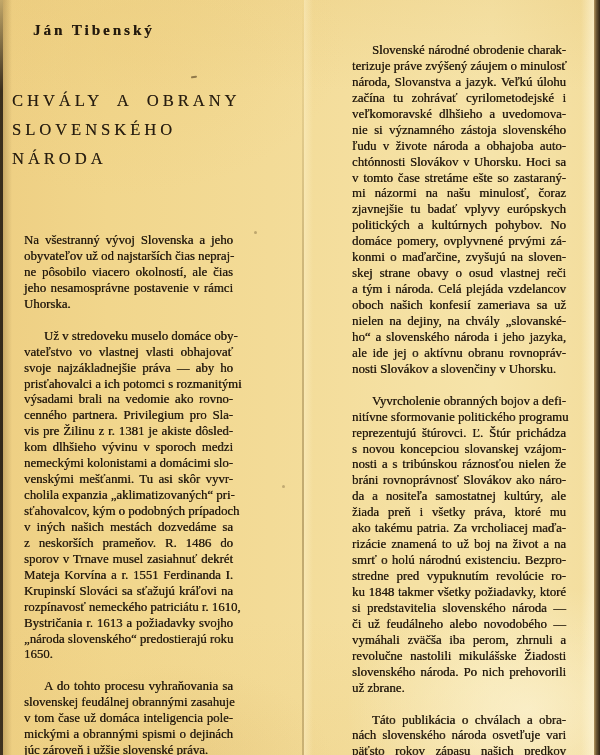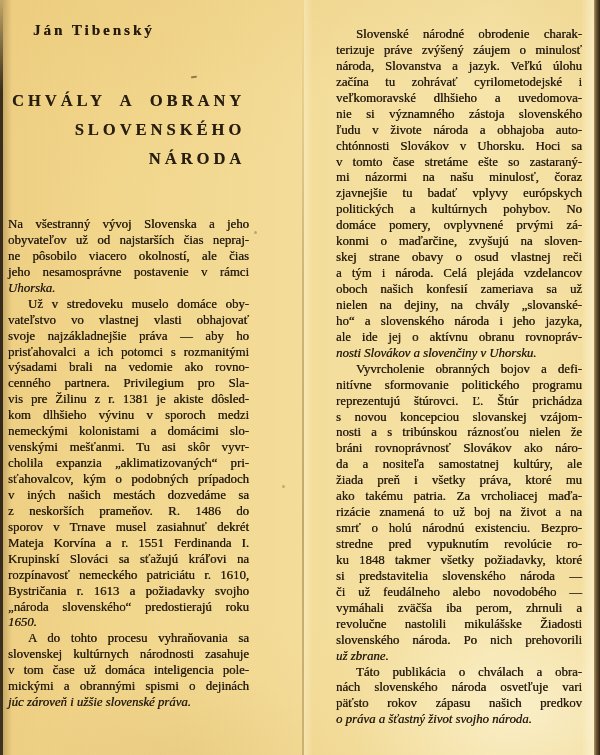--- a/index.html
+++ b/index.html
@@ -36,42 +36,42 @@
     background:linear-gradient(180deg,rgba(122,97,51,0) 0%,rgba(122,97,51,0.12) 14%,rgba(122,97,51,0.3) 35%,rgba(122,97,51,0.42) 70%,rgba(122,97,51,0.32) 100%);}
   .fold-light{position:absolute;left:304px;top:0;bottom:0;width:9px;background:linear-gradient(90deg,rgba(255,246,214,0.4),rgba(255,246,214,0));}
 
   .author{
     position:absolute;left:33px;top:22px;
     font-weight:bold;font-size:15px;letter-spacing:3px;color:var(--ink);
     text-shadow:0.3px 0 0 rgba(36,26,14,0.7);
   }
   .title{
     position:absolute;left:12px;top:86px;margin:0;
-    font-weight:bold;font-size:16.5px;line-height:29px;letter-spacing:4px;word-spacing:7px;
-    color:#271d10;text-shadow:0.2px 0 0 rgba(36,26,14,0.6);text-align:right;
+    font-weight:normal;font-size:16.5px;line-height:29px;letter-spacing:4px;word-spacing:7px;
+    color:#271d10;text-shadow:0.2px 0 0 rgba(36,26,14,0.6);
   }
   .title span{display:block;}
   .title .t2,.title .t3{}
 
   .body{
     position:absolute;color:var(--ink);
     font-size:12.8px;line-height:15.95px;
     text-shadow:0.35px 0 0 rgba(36,26,14,0.8);
   }
   .body-left{left:8px;top:217px;width:241px;}
   .body-right{left:336px;top:27px;width:246px;}
-  .para{margin:0;}
+  .para{margin:16px;}
   .line{
     white-space:nowrap;
     text-align:justify;
     -moz-text-align-last:justify;
     text-align-last:justify;
     height:15.95px;
   }
-  .line.last{text-align-last:left;font-style:italic;-moz-text-align-last:left;}
+  .line.last{text-align-last:left;-moz-text-align-last:left;}
   .line.indent{text-indent:20px;}
 
   .speck{position:absolute;background:rgba(92,72,40,0.65);border-radius:1px;}
   .speck-1{left:191px;top:76px;width:6px;height:2px;transform:rotate(-8deg);}
   .speck-2{left:282px;top:485px;width:3px;height:3px;opacity:.5;border-radius:50%;}
   .speck-3{left:254px;top:231px;width:3px;height:3px;opacity:.55;border-radius:50%;}
 </style>
 </head>
 <body>
 
@@ -117,21 +117,21 @@
         <div class="line">sporov v Trnave musel zasiahnuť dekrét</div>
         <div class="line">Mateja Korvína a r. 1551 Ferdinanda I.</div>
         <div class="line">Krupinskí Slováci sa sťažujú kráľovi na</div>
         <div class="line">rozpínavosť nemeckého patriciátu r. 1610,</div>
         <div class="line">Bystričania r. 1613 a požiadavky svojho</div>
         <div class="line">„národa slovenského“ predostierajú roku</div>
         <div class="line last">1650.</div>
       </div>
       <div class="para">
         <div class="line indent">A do tohto procesu vyhraňovania sa</div>
-        <div class="line">slovenskej kultúrnych národnosti zasahuje</div>
+        <div class="line">slovenskej feudálnej obrannými zasahuje</div>
         <div class="line">v tom čase už domáca inteligencia pole-</div>
         <div class="line">mickými a obrannými spismi o dejinách</div>
         <div class="line last">júc zároveň i užšie slovenské práva.</div>
       </div>
     </div>
   <div class="body body-right">
       <div class="para">
         <div class="line indent">Slovenské národné obrodenie charak-</div>
         <div class="line">terizuje práve zvýšený záujem o minulosť</div>
         <div class="line">národa, Slovanstva a jazyk. Veľkú úlohu</div>

